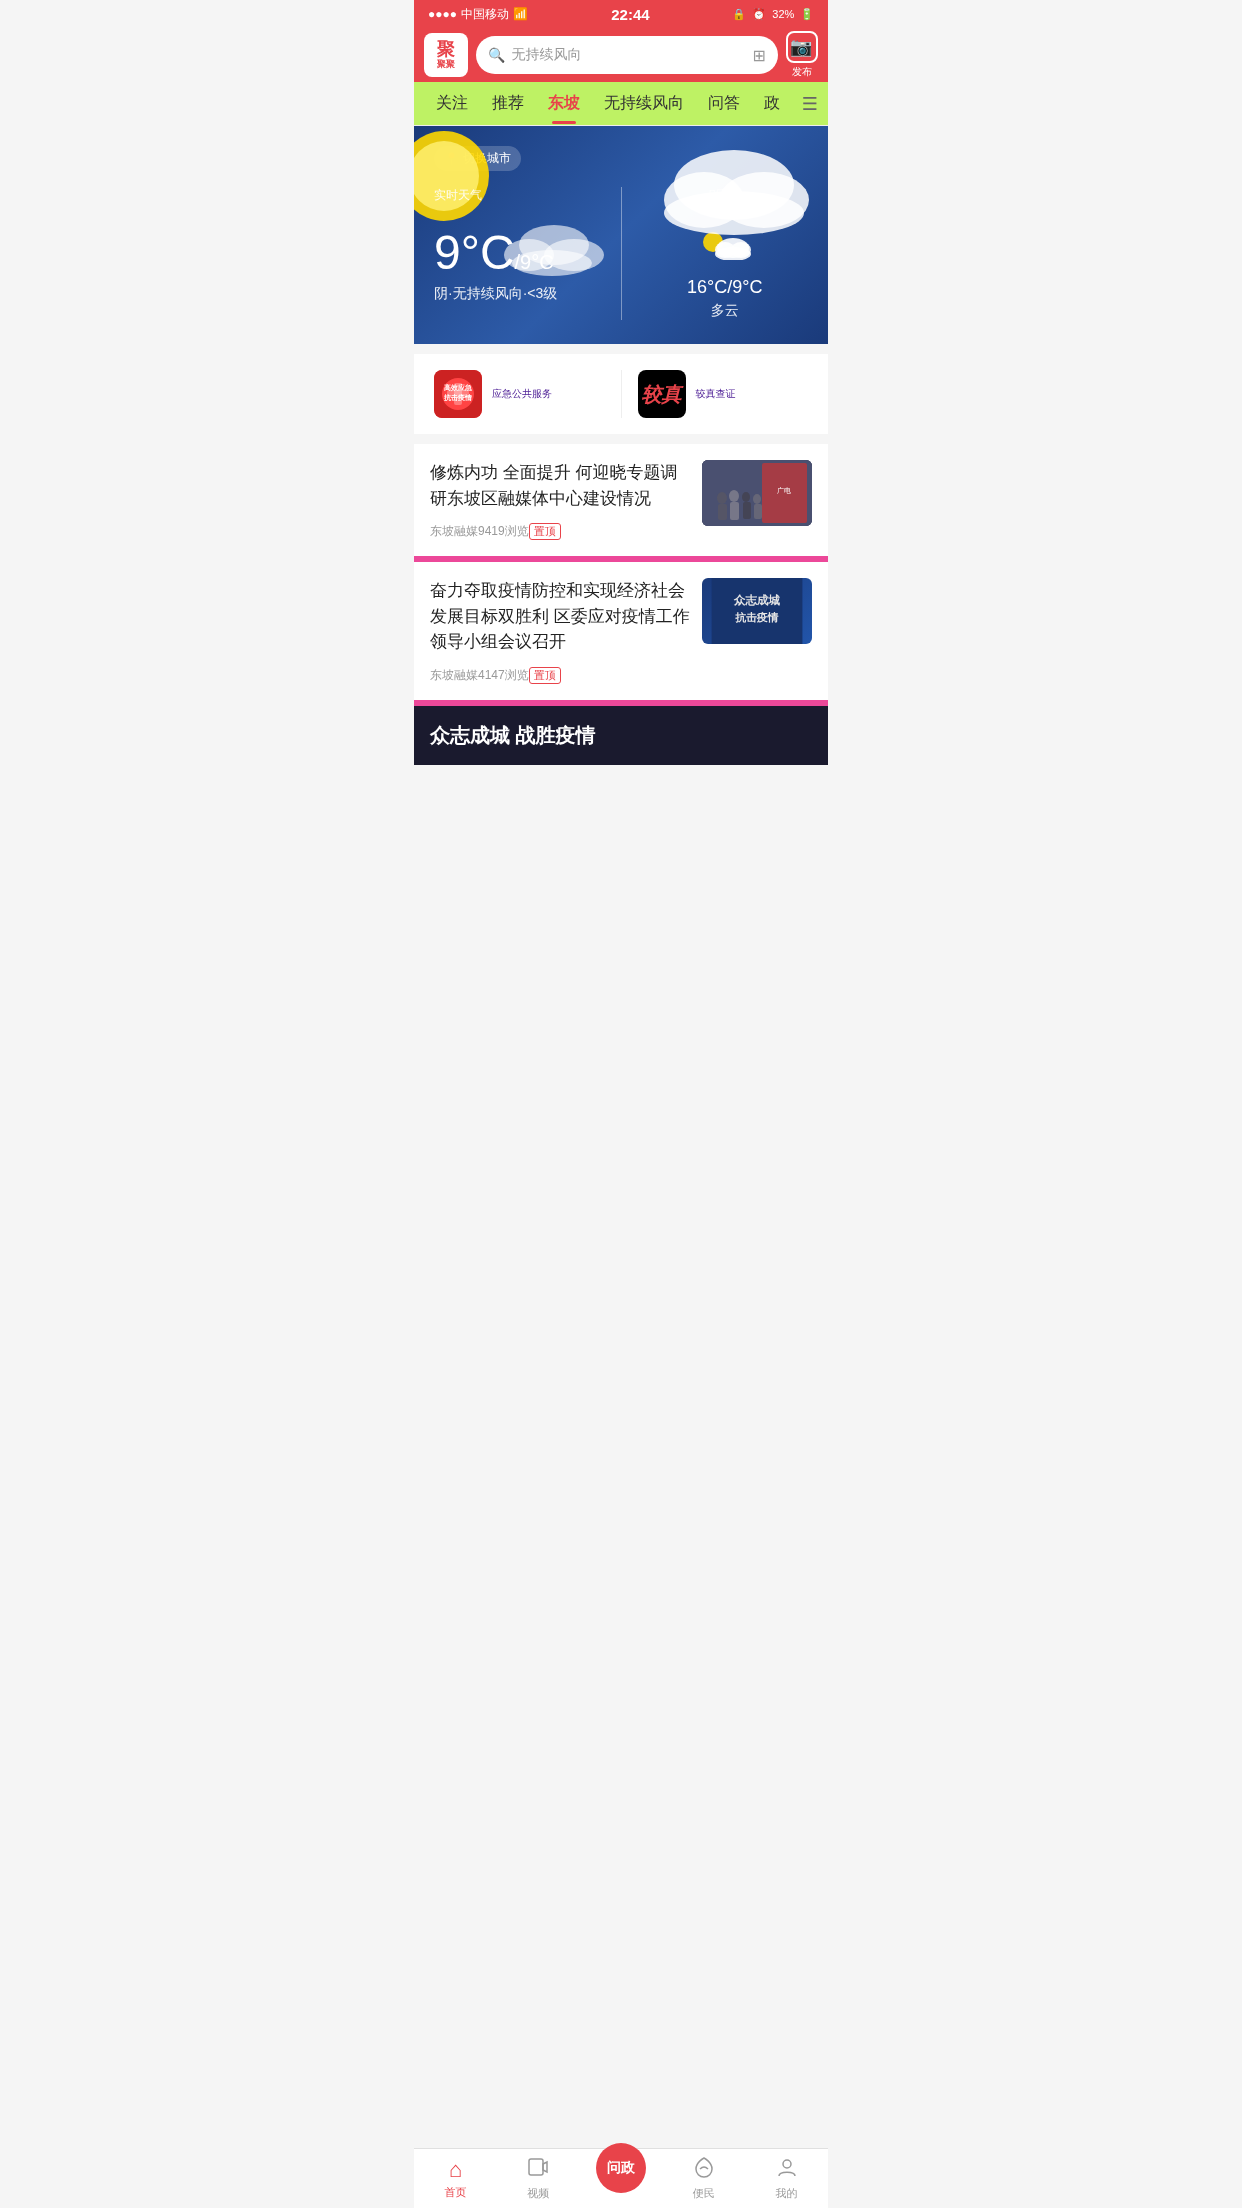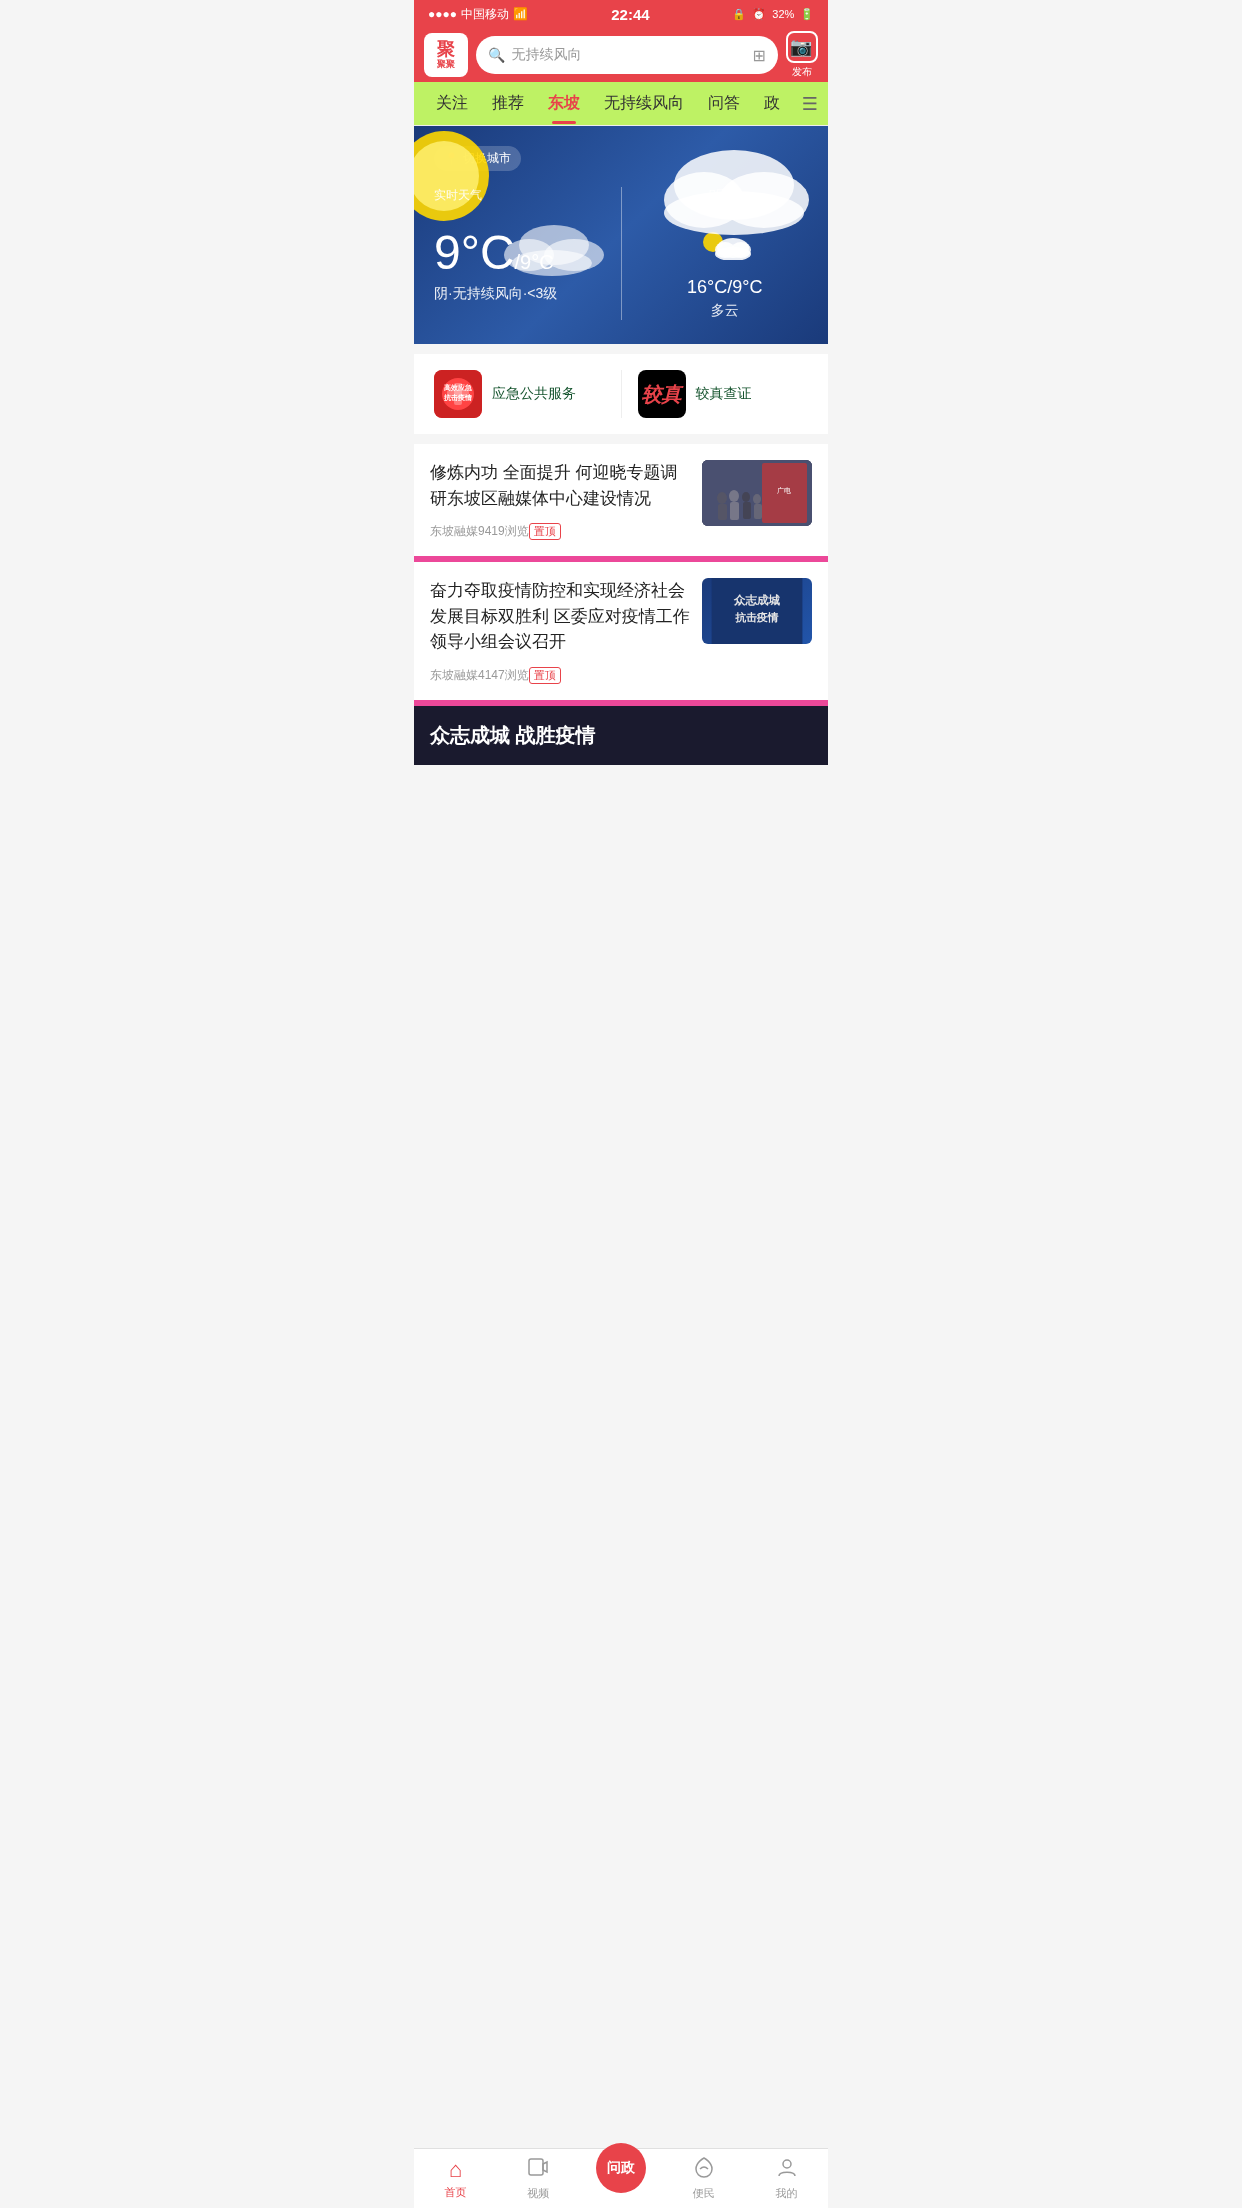--- a/index.html
+++ b/index.html
@@ -237,21 +237,21 @@
     .service-icon-verify {
       background: #000000;
       display: flex;
       align-items: center;
       justify-content: center;
       font-size: 22px;
       color: #e8434a;
       font-weight: 900;
       font-style: italic;
     }
-    .service-label { font-size: 14px; color: #14532d; }
+    .service-label { font-size: 10px; color: #4c1d95; }
     .service-divider {
       width: 1px;
       background: #eee;
       margin: 0 16px;
     }
 
     
     .news-feed {
       margin-top: 10px;
     }

